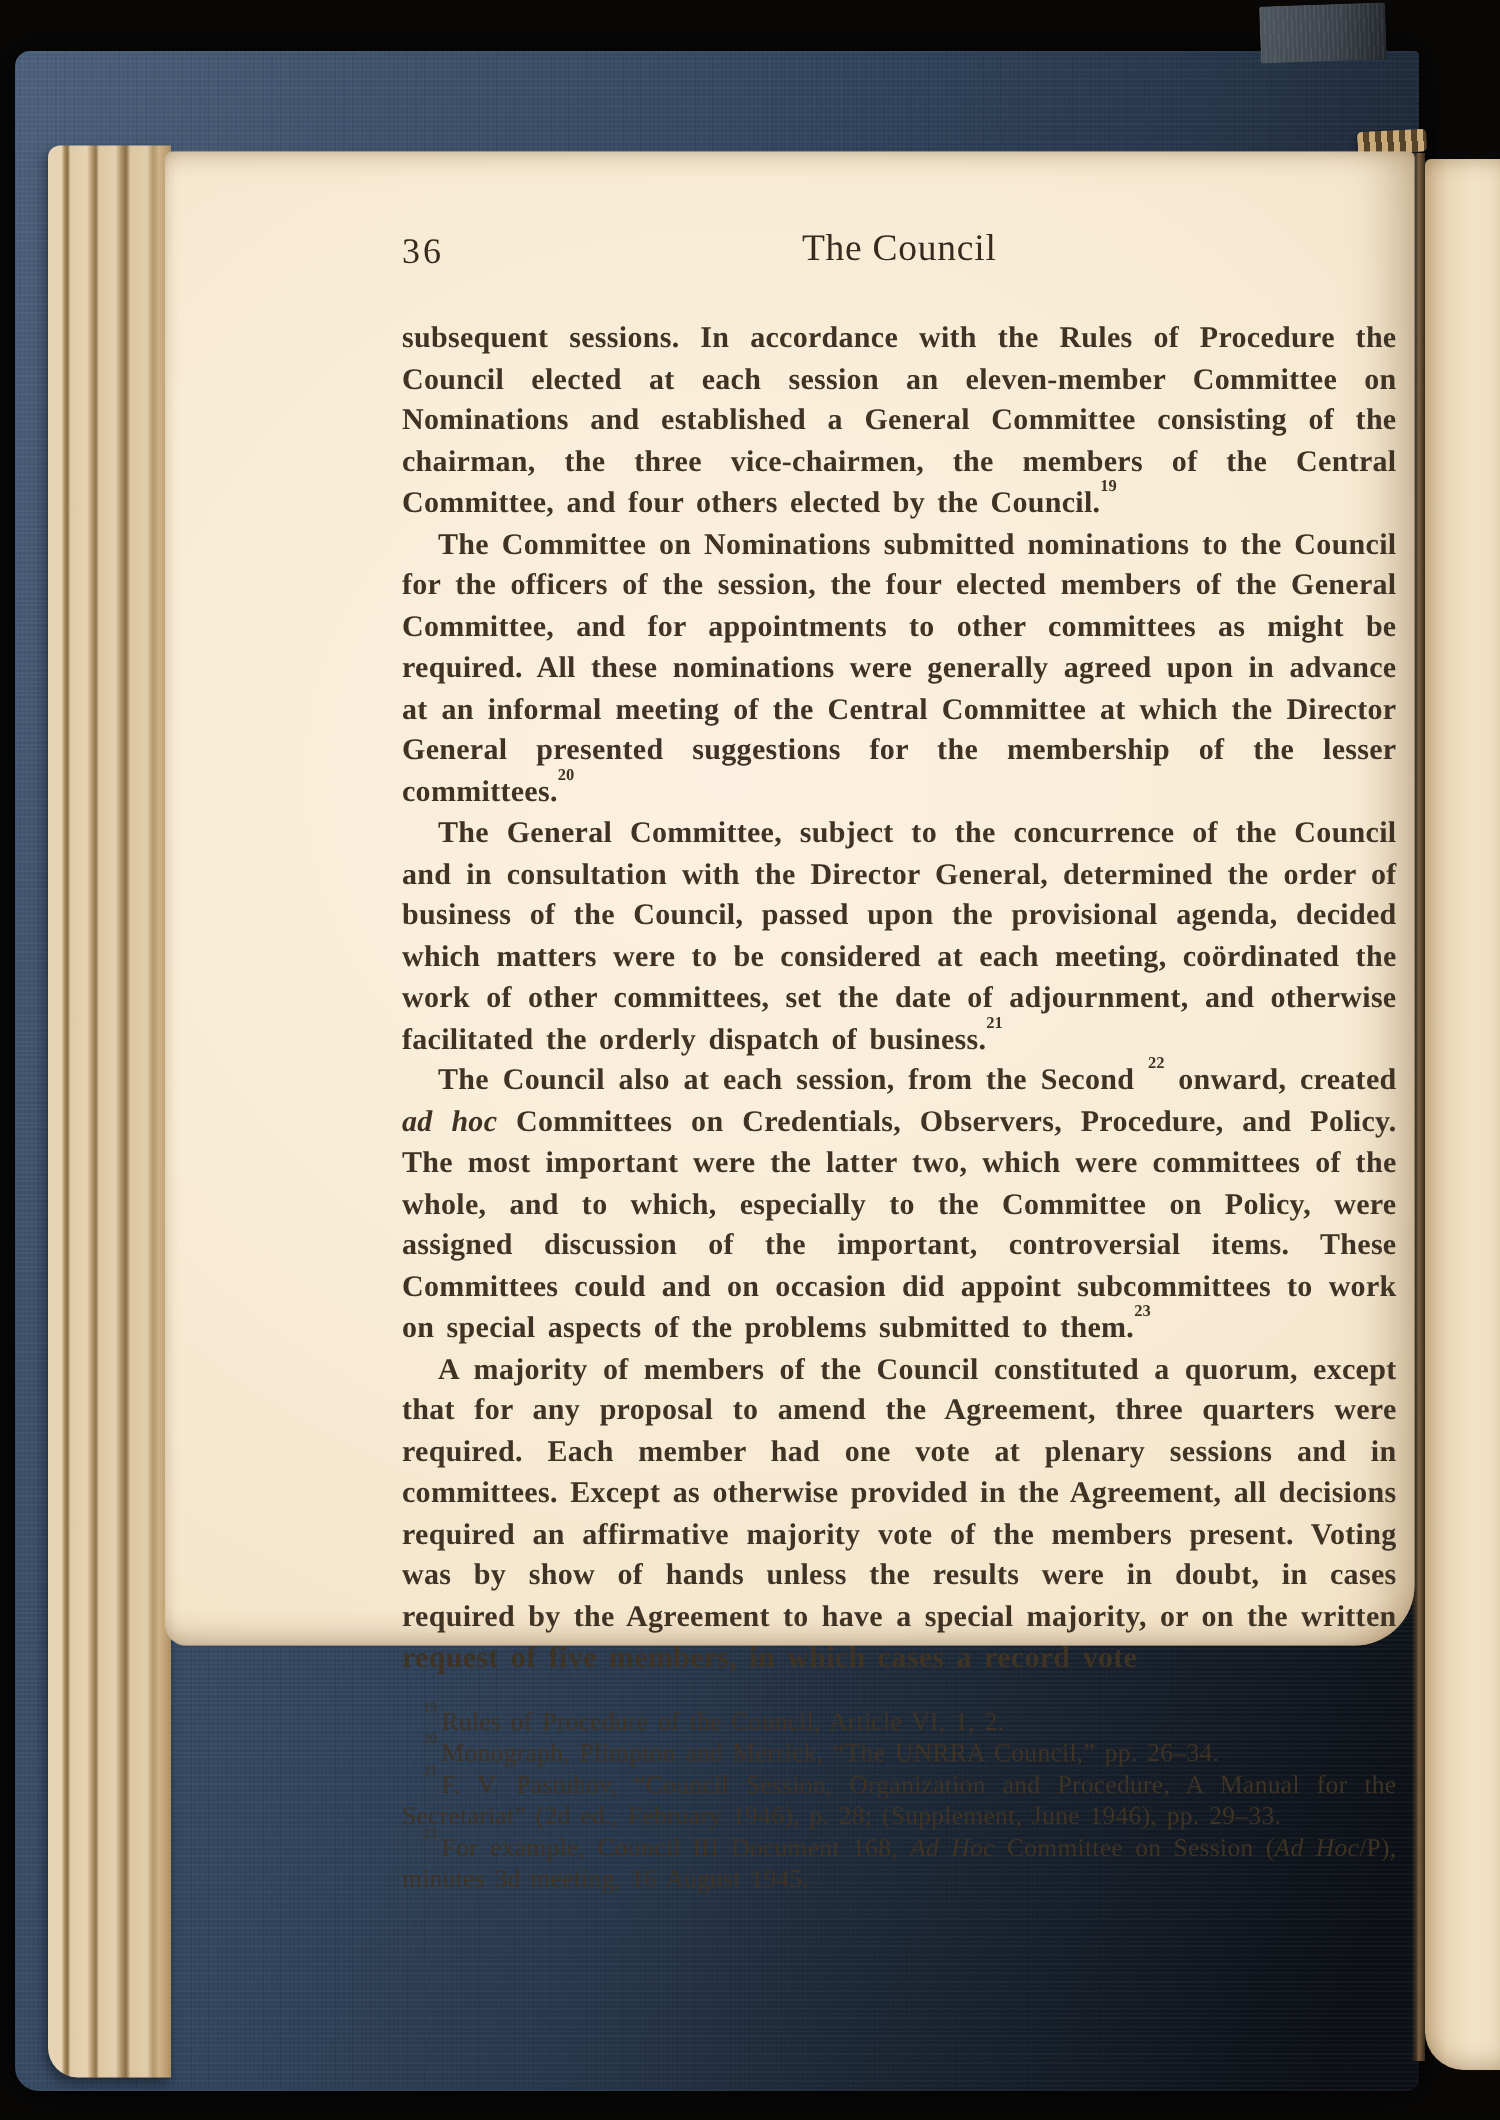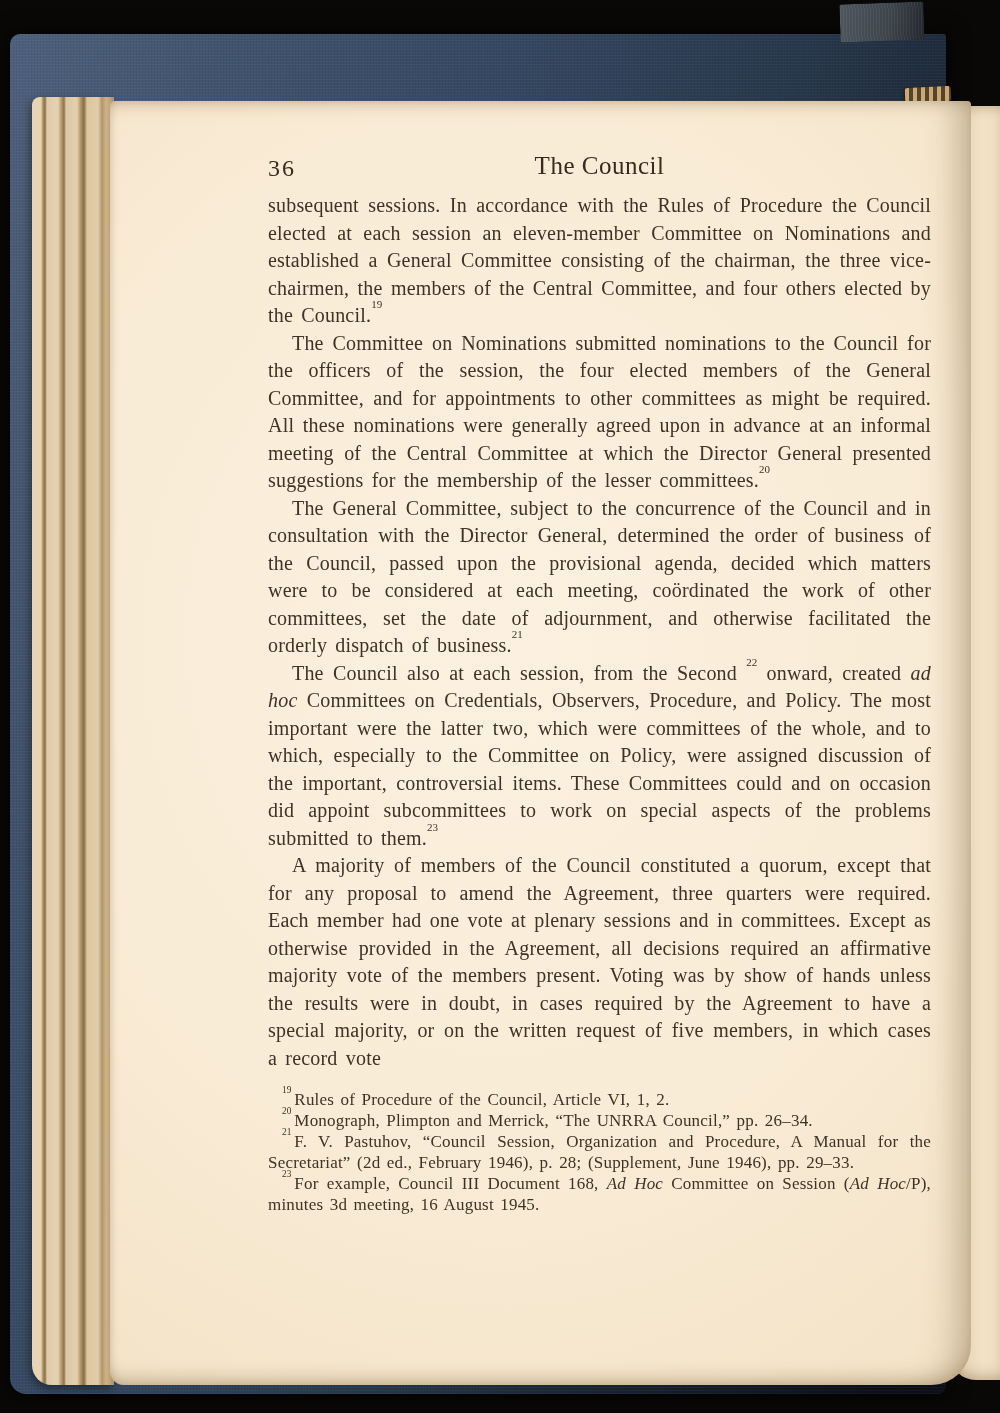--- a/index.html
+++ b/index.html
@@ -32,29 +32,28 @@
       #e7d4b4 0px, #e7d4b4 9px, #a98e63 11px, #8a7048 13px,
       #e0cba8 15px, #e6d2b2 26px, #bb9f74 29px, #8d7349 32px,
       #dec8a3 34px, #e3cfae 45px, #ab9065 49px, #876d45 52px,
       #dcc6a0 55px, #e1cda9 66px, #b2976c 70px, #cfb286 74px,
       #c0a377 78px, #ab8f63 82px);
     box-shadow: -2px 4px 8px rgba(0,0,0,0.4);
   }
   .main-page {
     position: absolute;
     left: 110px; top: 101px;
-    width: 833px; height: 1284px;
+    width: 833px; height: 996px;
     border-radius: 5px 4px 40px 14px;
     background: radial-gradient(90% 70% at 45% 42%, #fcf1e0 0%, #f9ecd6 55%, #f3e3c8 100%);
     box-shadow:
       inset 0 10px 14px -9px rgba(120,90,50,0.30),
       inset -26px 0 34px -14px rgba(125,92,52,0.42),
       inset 5px 0 10px -6px rgba(125,92,52,0.28),
       inset 0 -14px 18px -11px rgba(115,82,45,0.34);
-    padding-left: 28px;
   }
   .gutter-shadow {
     position: absolute;
     left: 941px; top: 102px;
     width: 9px; height: 1272px;
     background: linear-gradient(90deg, rgba(110,80,45,0.0) 0%, rgba(110,80,45,0.55) 35%, #7c6040 55%, rgba(140,110,75,0.35) 100%);
   }
   .facing-page-edge {
     position: absolute;
     left: 950px; top: 106px;
@@ -102,26 +101,27 @@
     color: #352b1e;
   }
   .running-title {
     text-align: center;
     font-size: 25px;
     letter-spacing: 0.5px;
     color: #352b1e;
     margin-top: 14px;
   }
   .body-text {
-    margin-top: 8px;
+    margin-top: 28px;
     font-size: 20px;
     line-height: 27.5px;
     text-align: justify;
     word-spacing: 3px;
     letter-spacing: 0.2px;
+    font-weight: bold;
   }
   .body-text p { margin: 0; }
   .body-text p.indent { text-indent: 24px; }
   sup.fn-ref, sup.fn-marker {
     font-size: 0.55em;
     line-height: 0;
     position: relative;
     top: -0.55em;
     letter-spacing: 0;
   }

